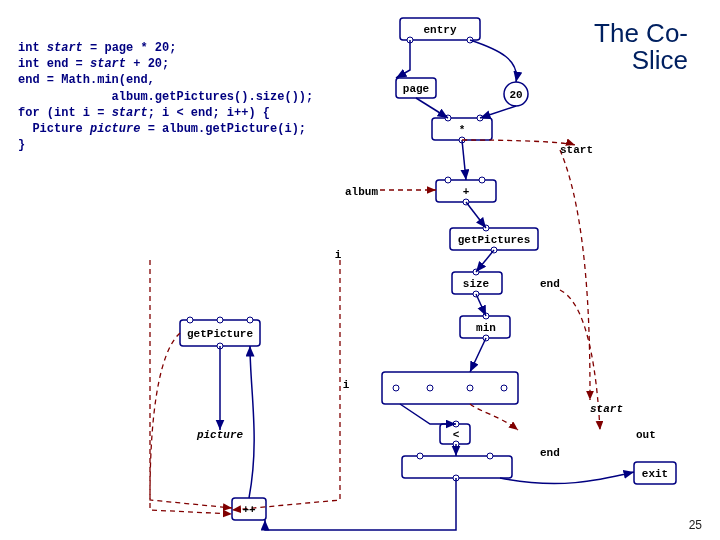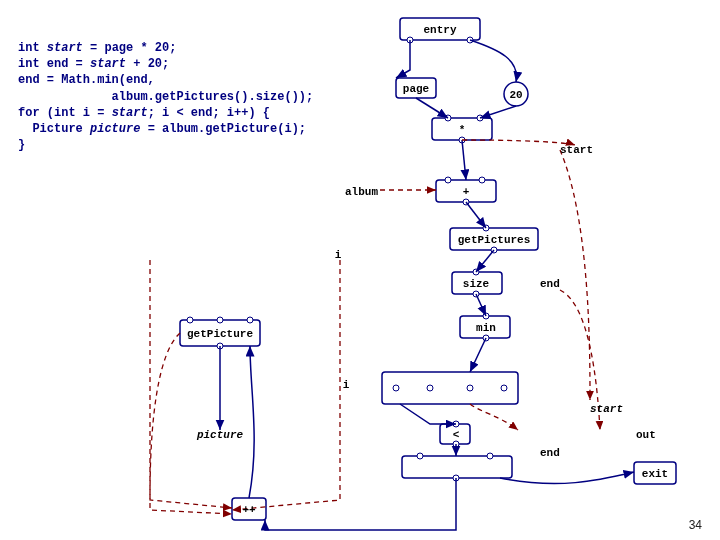--- a/index.html
+++ b/index.html
@@ -9,28 +9,32 @@
   .code i{font-style:italic;font-weight:bold}
   .svgwrap{position:absolute;top:0;left:0;width:720px;height:540px}
   .pg{position:absolute;bottom:8px;right:18px;font-family:Arial;font-size:12px;color:#222}
   svg text{font-family:"Courier New",monospace;font-weight:bold;fill:#000}
   .lbl{font-size:11px}
 </style>
 </head>
 <body>
 
 <div class="page">
+  <div class="title">
+    <span>The Co-</span><br>
+    <span>Slice</span>
+  </div>
   <div class="code" id="codeblk">int <i>start</i> = page * 20;
 int end = <i>start</i> + 20;
 end = Math.min(end,
              album.getPictures().size());
 for (int i = <i>start</i>; i &lt; end; i++) {
   Picture <i>picture</i> = album.getPicture(i);
 }</div>
-  <div class="pg">34</div>
+  <div class="pg">25</div>
 
   <svg class="svgwrap" width="720" height="540">
     <defs>
       <marker id="arr" markerWidth="8" markerHeight="8" refX="7" refY="3" orient="auto">
         <path d="M0,0 L7,3 L0,6 z" fill="#000080"></path>
       </marker>
       <marker id="arrR" markerWidth="8" markerHeight="8" refX="7" refY="3" orient="auto">
         <path d="M0,0 L7,3 L0,6 z" fill="#800000"></path>
       </marker>
     </defs>

